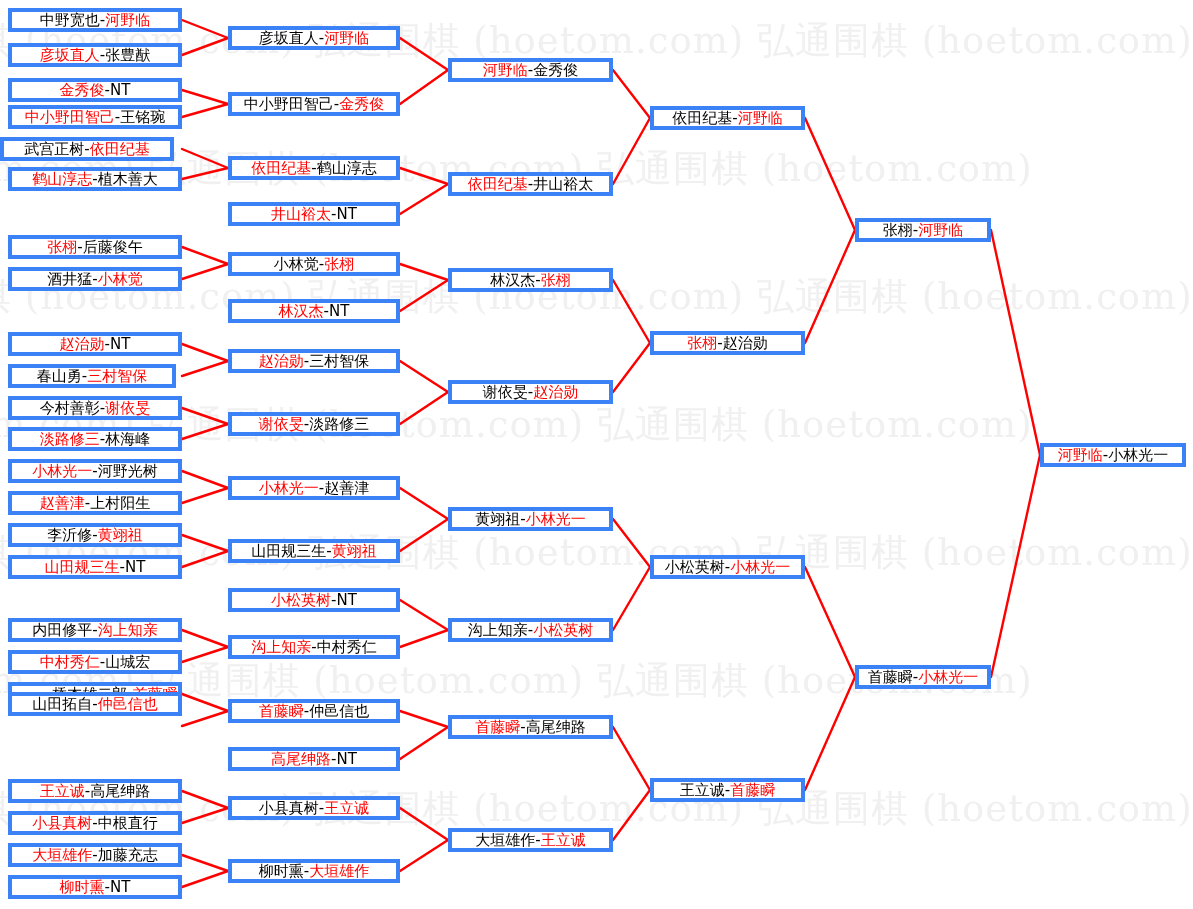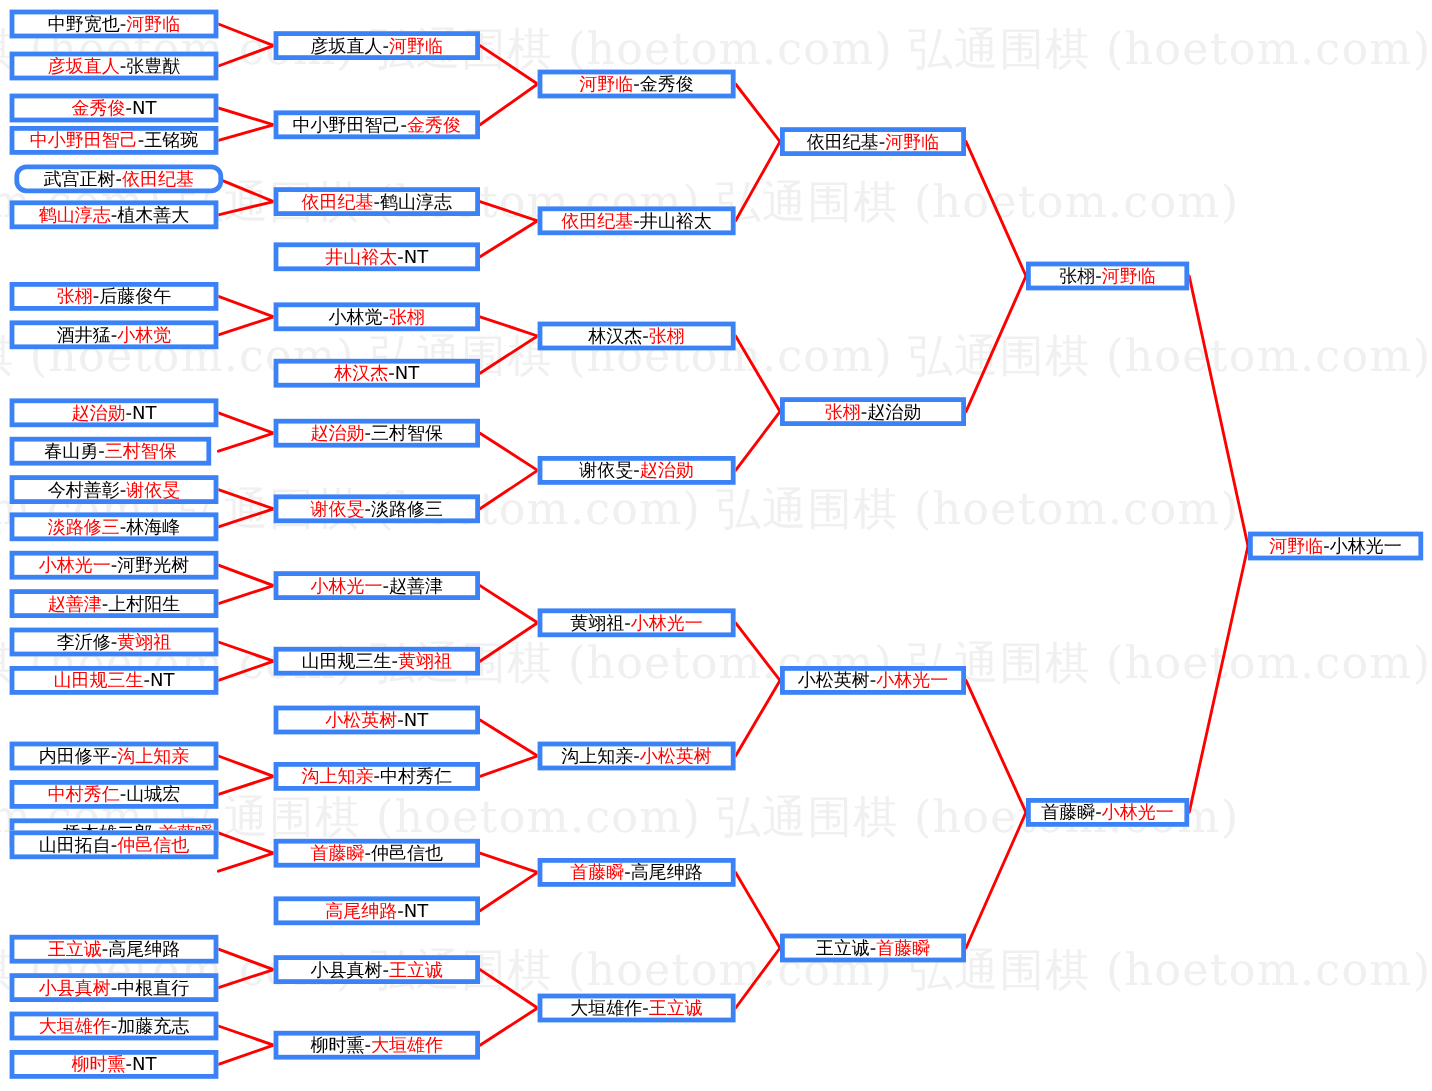--- a/index.html
+++ b/index.html
@@ -144,21 +144,21 @@
       <div class="box" id="box-r1m3" style="left: 8px; top: 78px; width: 174px;">
         <span class="p win">金秀俊</span>
         <span class="dash">-</span>
         <span class="p">NT</span>
       </div>
       <div class="box" id="box-r1m4" style="left: 8px; top: 105px; width: 174px;">
         <span class="p win">中小野田智己</span>
         <span class="dash">-</span>
         <span class="p">王铭琬</span>
       </div>
-      <div class="box" id="box-r1m5" style="left: 12px; top: 137px; width: 174px; border-radius: 10px;">
+      <div class="box" id="box-r1m5" style="left: 0; top: 137px; width: 174px;">
         <span class="p">武宫正树</span>
         <span class="dash">-</span>
         <span class="p win">依田纪基</span>
       </div>
       <div class="box" id="box-r1m6" style="left: 8px; top: 167px; width: 174px;">
         <span class="p win">鹤山淳志</span>
         <span class="dash">-</span>
         <span class="p">植木善大</span>
       </div>
       <div class="box" id="box-r1m7" style="left: 8px; top: 235px; width: 174px;">

